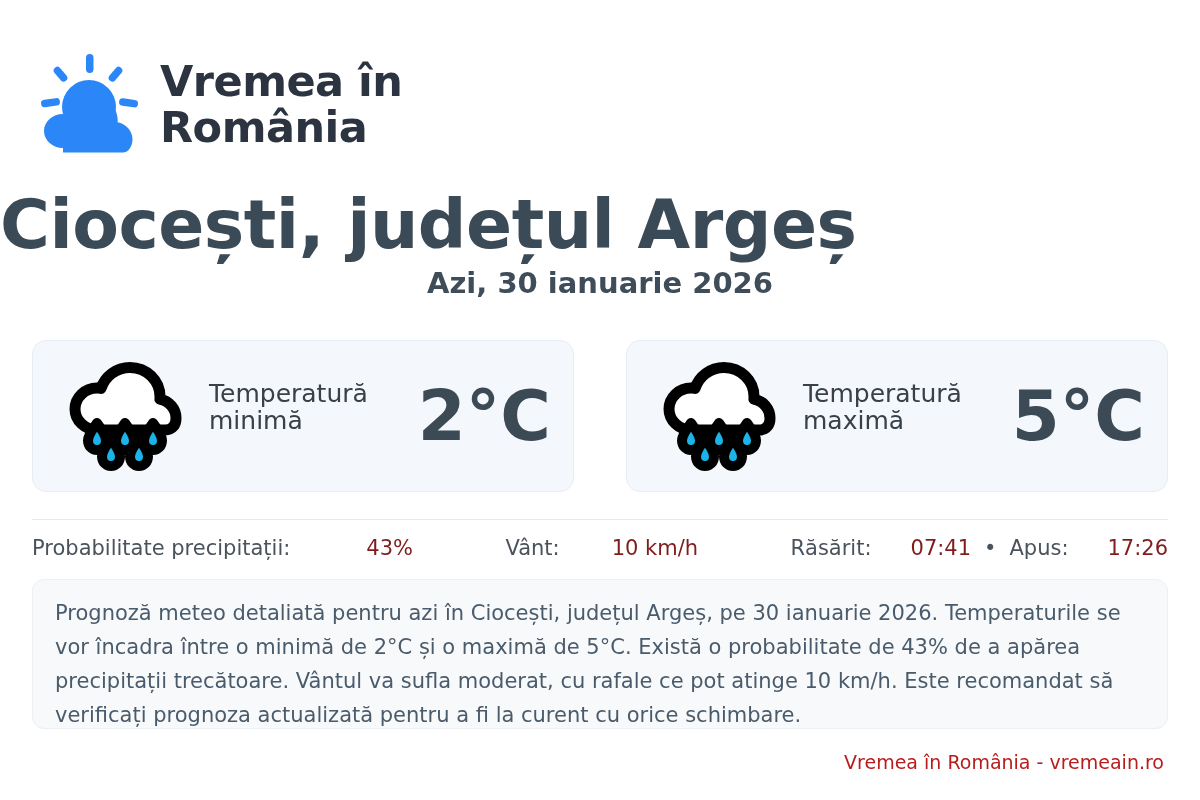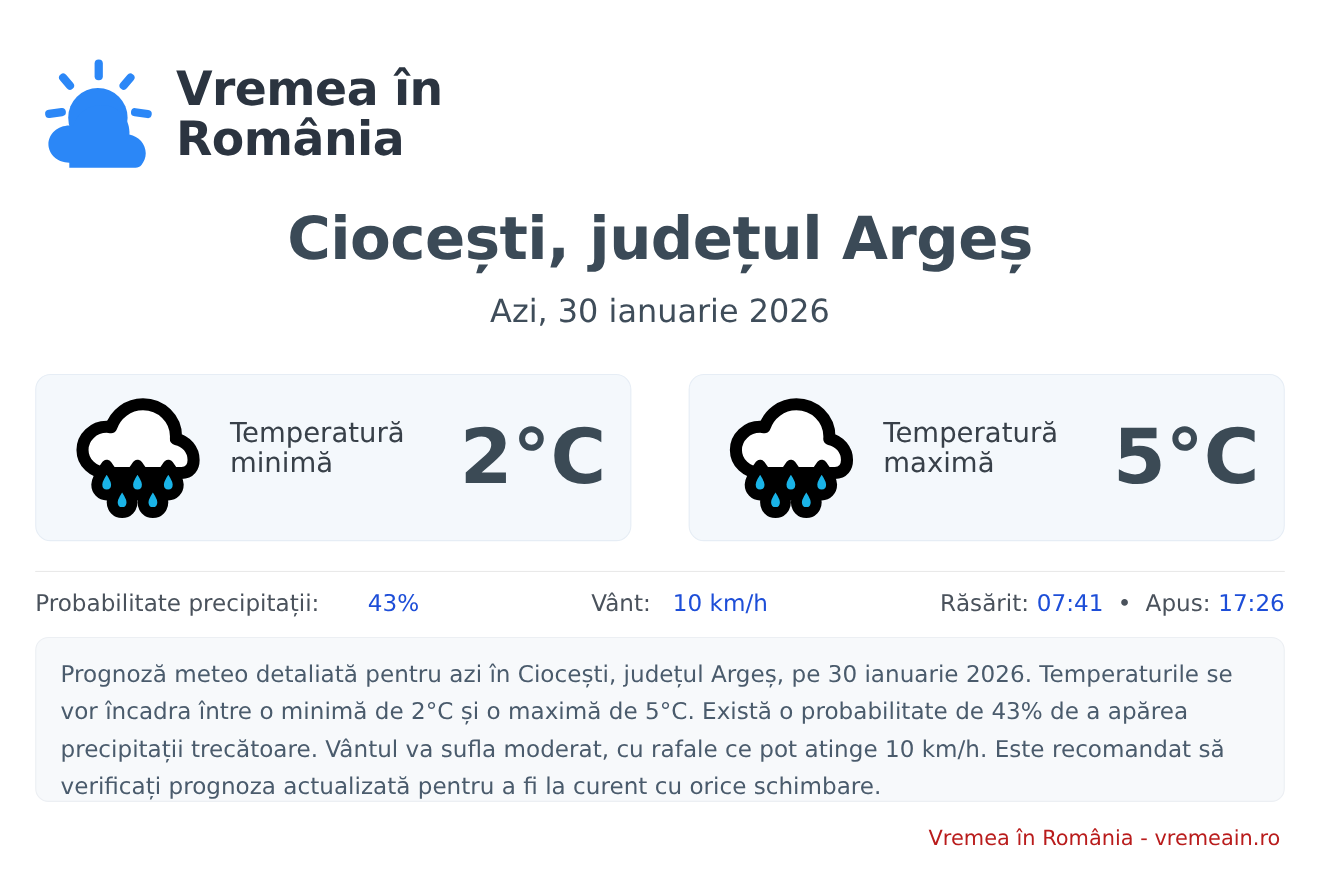--- a/index.html
+++ b/index.html
@@ -44,34 +44,33 @@
     letter-spacing: -0.5px;
     white-space: pre-line;
   }
 
   
   .page-title {
     position: absolute;
     left: 0;
     right: 0;
     top: 185px;
-    text-align: center;
-    font-size: 54px;
+    font-size: 68px;
     font-weight: bold;
     color: #3b4a57;
     letter-spacing: -0.5px;
   }
   .page-subtitle {
     position: absolute;
     left: 0;
     right: 0;
     top: 266px;
     text-align: center;
     font-size: 29px;
-    font-weight: normal;
+    font-weight: bold;
     color: #3f4d5a;
   }
 
   
   .cards {
     position: absolute;
     left: 32px;
     top: 340px;
     width: 1136px;
     display: flex;
@@ -138,21 +137,21 @@
   .stat {
     display: flex;
     align-items: baseline;
     gap: 7px;
     white-space: nowrap;
   }
   .stat-precip { flex: 0 0 auto; gap: 44px; }
   .stat-wind   { flex: 1 1 auto; justify-content: center; gap: 20px; }
   .stat-sun    { flex: 0 0 auto; margin-left: auto; }
   .stat-label { color: #4a525c; }
-  .stat-value { color: #1d4ed8; }
+  .stat-value { color: #7f1d1d; margin-left: 32px; }
   .sun-sep {
     color: #4a525c;
     padding: 0 6px;
   }
 
   
   .description {
     position: absolute;
     left: 32px;
     top: 579px;

